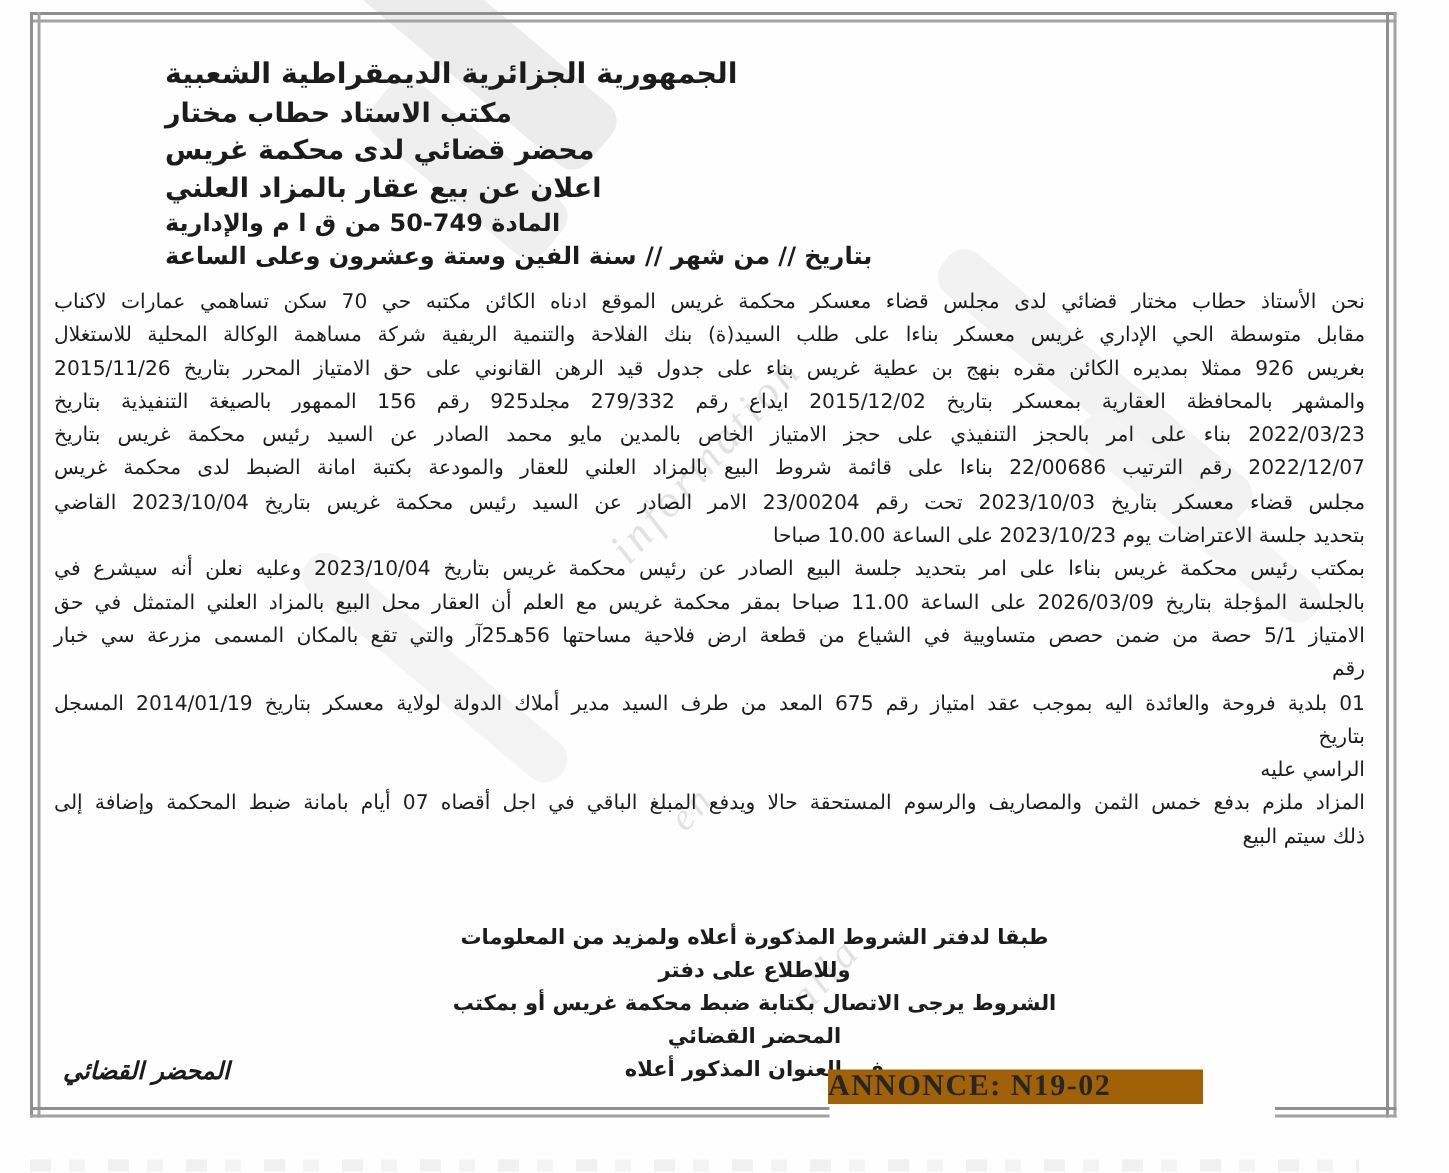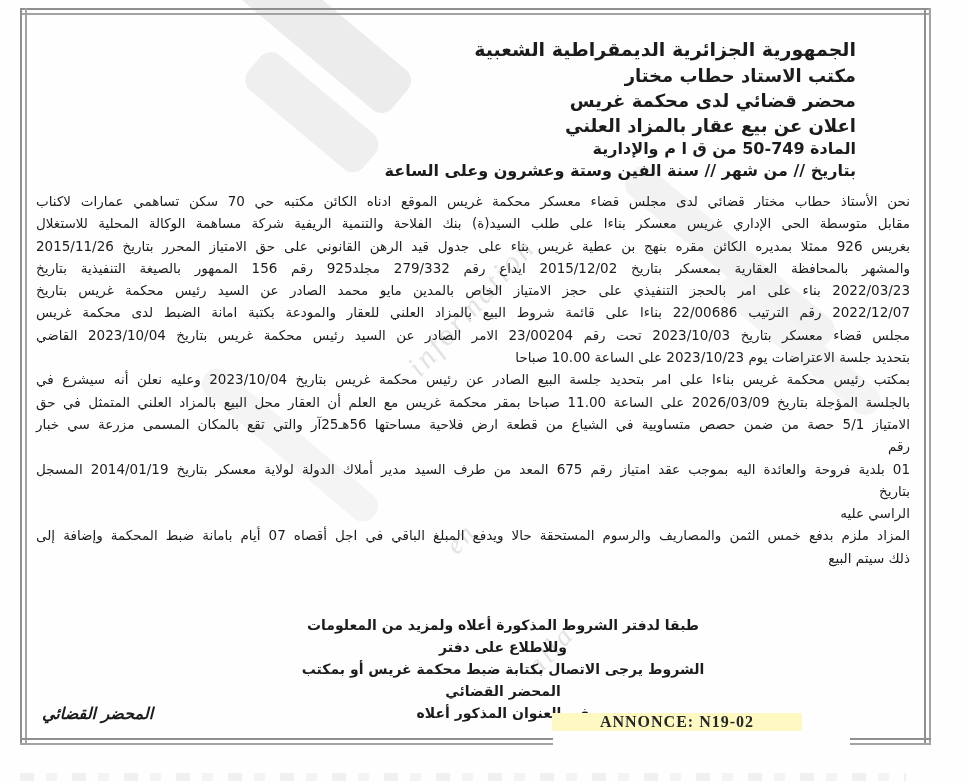--- a/index.html
+++ b/index.html
@@ -10,41 +10,41 @@
     color:#1c1c1c;
   }
   
   .frame-h{position:absolute;height:3px;border-top:2px solid #8f8f8f;border-bottom:2px solid #a3a3a3;}
   .frame-v{position:absolute;width:3px;border-left:2px solid #8f8f8f;border-right:2px solid #a3a3a3;}
   
   .wm{position:absolute;pointer-events:none;}
   .wm-bar{position:absolute;background:#ececec;border-radius:14px;}
   .wm-text{position:absolute;color:#e2e2e2;font-family:"Liberation Serif",serif;font-style:italic;letter-spacing:3px;white-space:nowrap;}
   
-  .header{position:absolute;top:40px;left:110px;right:110px;text-align:right;direction:rtl;font-weight:700;}
+  .header{position:absolute;top:40px;left:110px;right:110px;text-align:left;direction:rtl;font-weight:700;}
   .h-line{line-height:1.0;}
   .h1{font-size:19px;margin-bottom:8px;}
   .h2{font-size:18px;margin-bottom:7px;}
   .h3{font-size:18px;margin-bottom:7px;}
   .h4{font-size:18px;margin-bottom:6px;}
   .h5{font-size:16px;margin-bottom:6px;}
   .h6{font-size:16px;}
   
   .doc-body{position:absolute;top:190px;left:36px;right:56px;direction:rtl;font-size:13.5px;font-weight:400;}
   .b-line{line-height:22.3px;height:22.3px;overflow:visible;}
   .just{text-align:justify;text-align-last:justify;text-justify:inter-word;}
   .right{text-align:right;}
   
   .notice{position:absolute;top:614px;left:288px;width:430px;direction:rtl;font-size:14px;font-weight:700;text-align:center;}
   .n-line{line-height:22px;}
   
   .signature{position:absolute;top:672px;left:42px;direction:rtl;font-size:16px;font-weight:700;font-style:italic;margin-top:32px;}
   
-  .annonce{position:absolute;top:713px;left:552px;width:250px;text-align:center;
-    font-family:"Liberation Serif",serif;font-weight:700;font-size:16px;letter-spacing:1px;color:#262626;background:#fef9c3;}
+  .annonce{position:absolute;top:713px;left:552px;width:250px;text-align:left;
+    font-family:"Liberation Serif",serif;font-weight:700;font-size:20px;letter-spacing:1px;color:#262626;background:#a16207;}
   
   .edge-noise{position:absolute;left:20px;right:60px;top:773px;height:8px;
     background:repeating-linear-gradient(90deg,#ededed 0 14px,#fefefe 14px 26px,#f1f1f1 26px 37px,#fefefe 37px 52px);
     opacity:.8;}
 </style>
 </head>
 <body>
 
 <div class="wm" style="left:0;top:0;width:966px;height:782px;">
 

